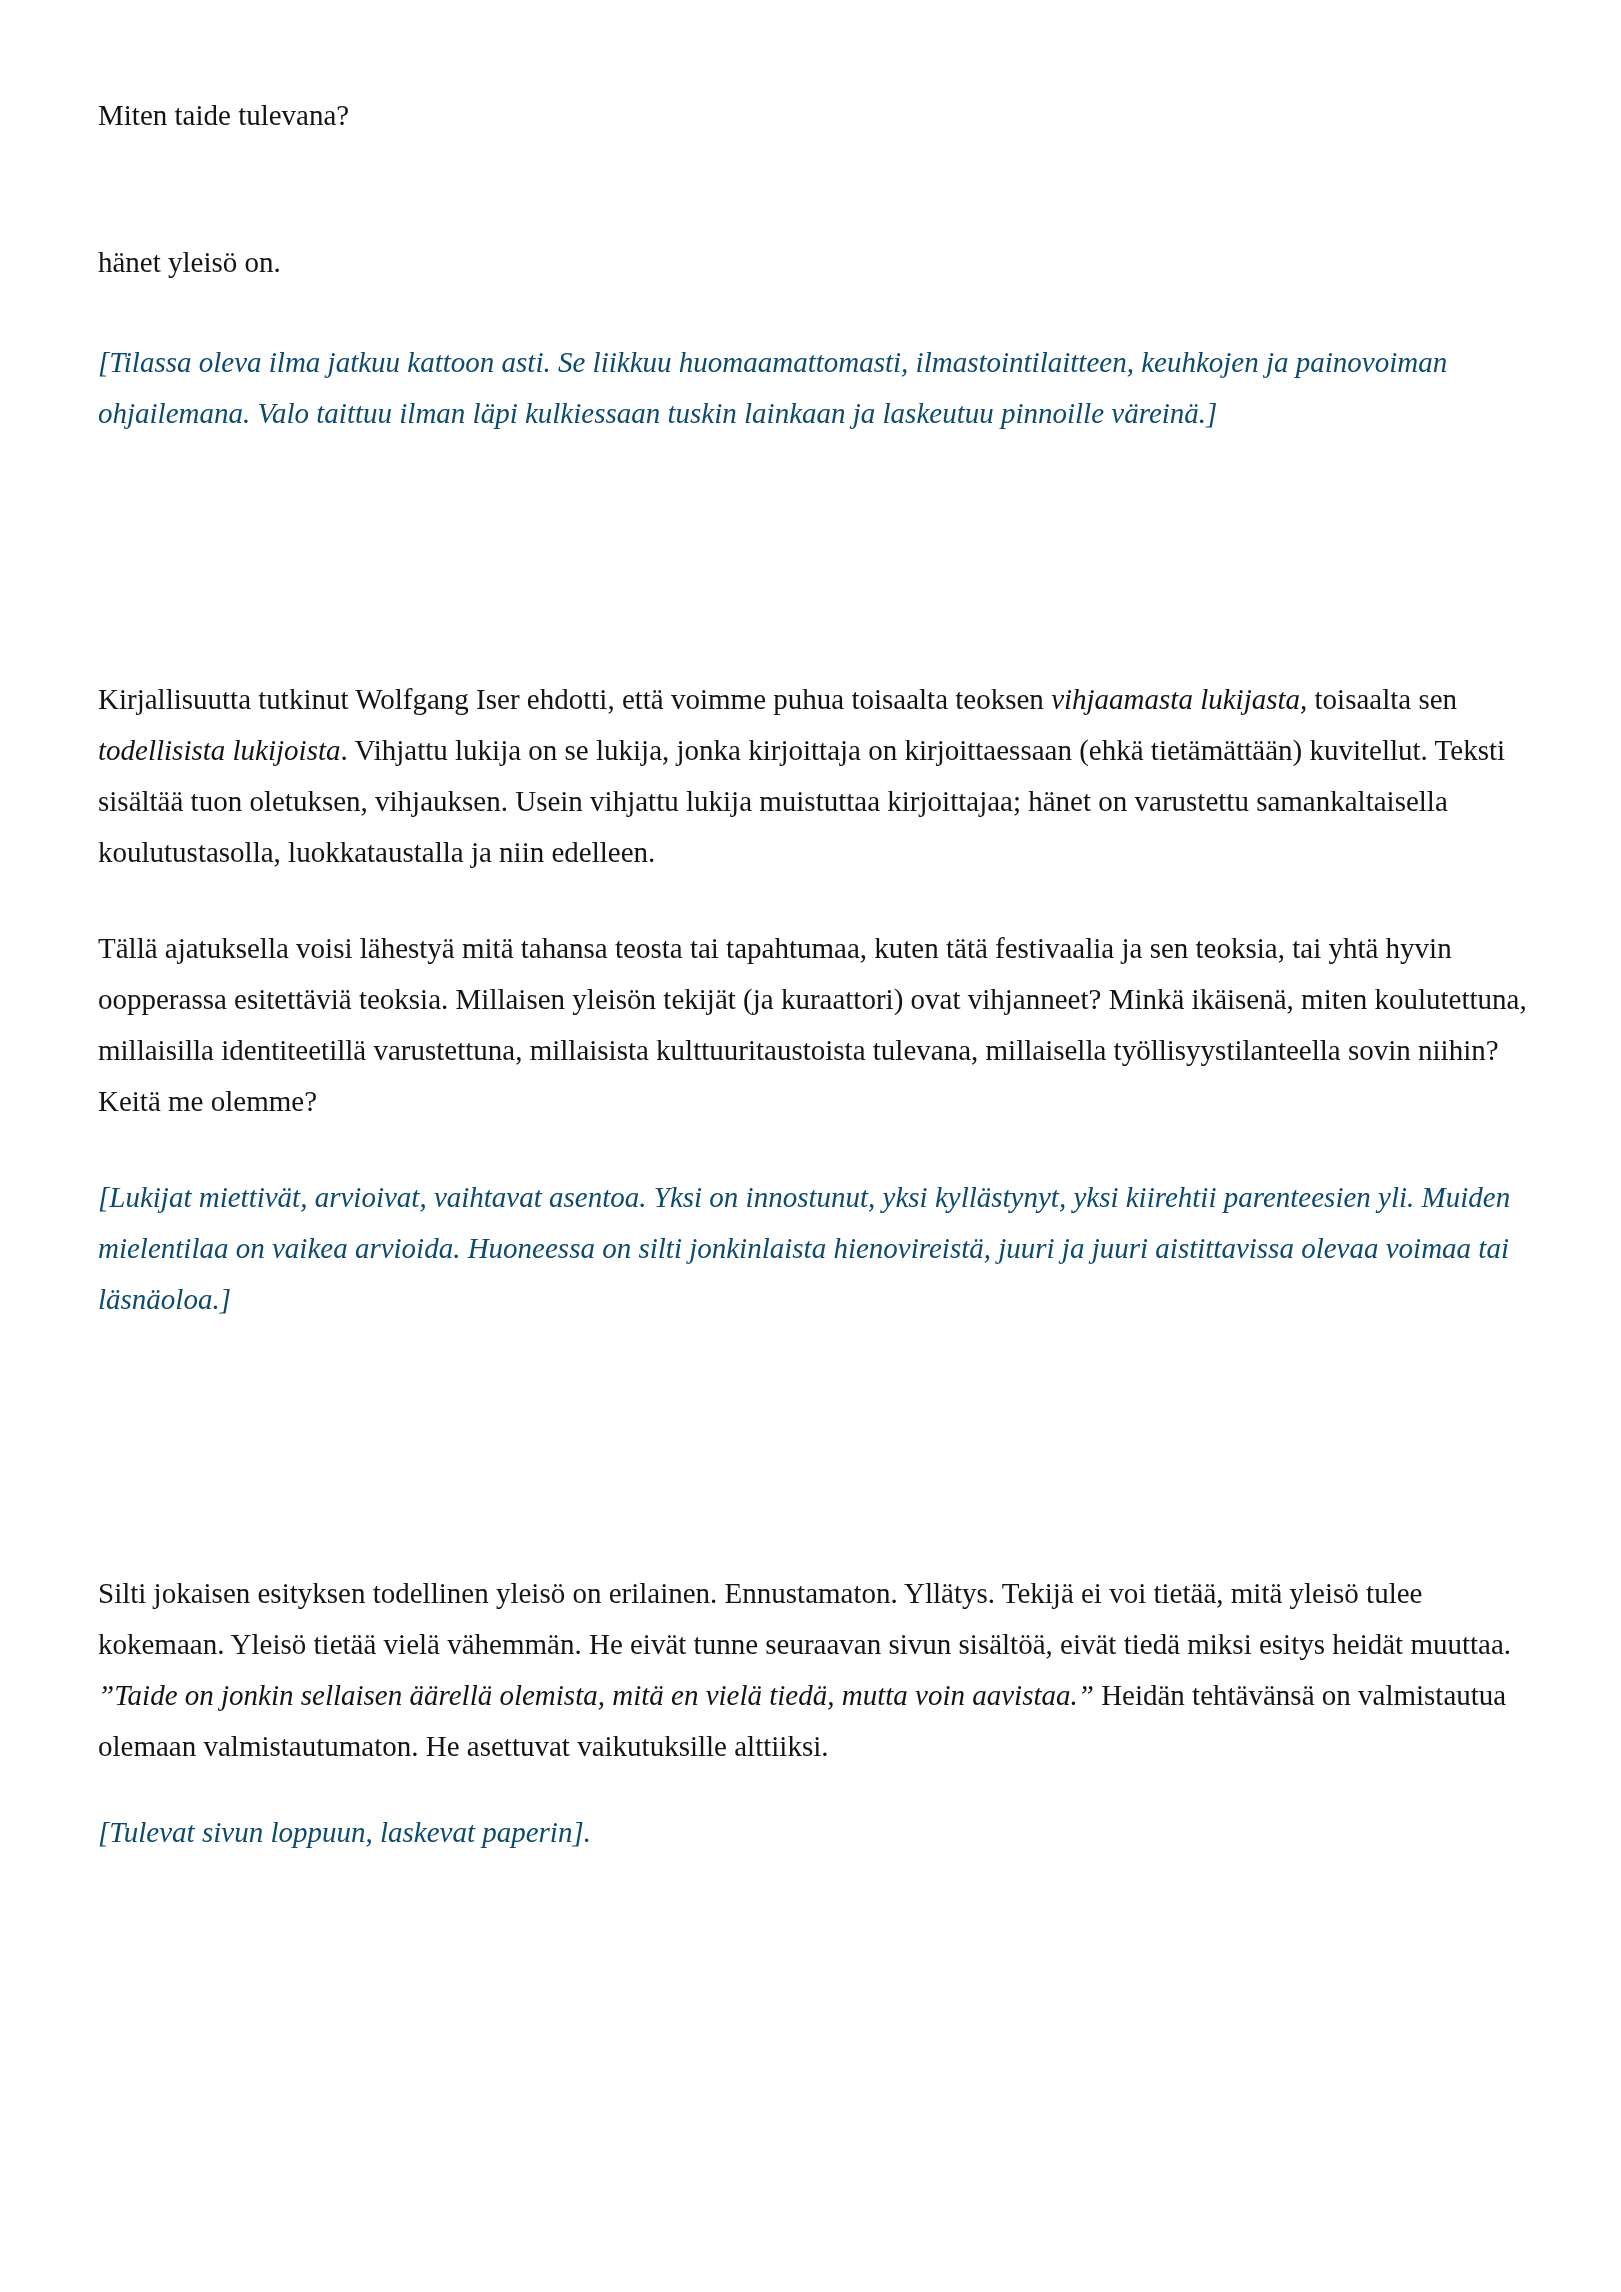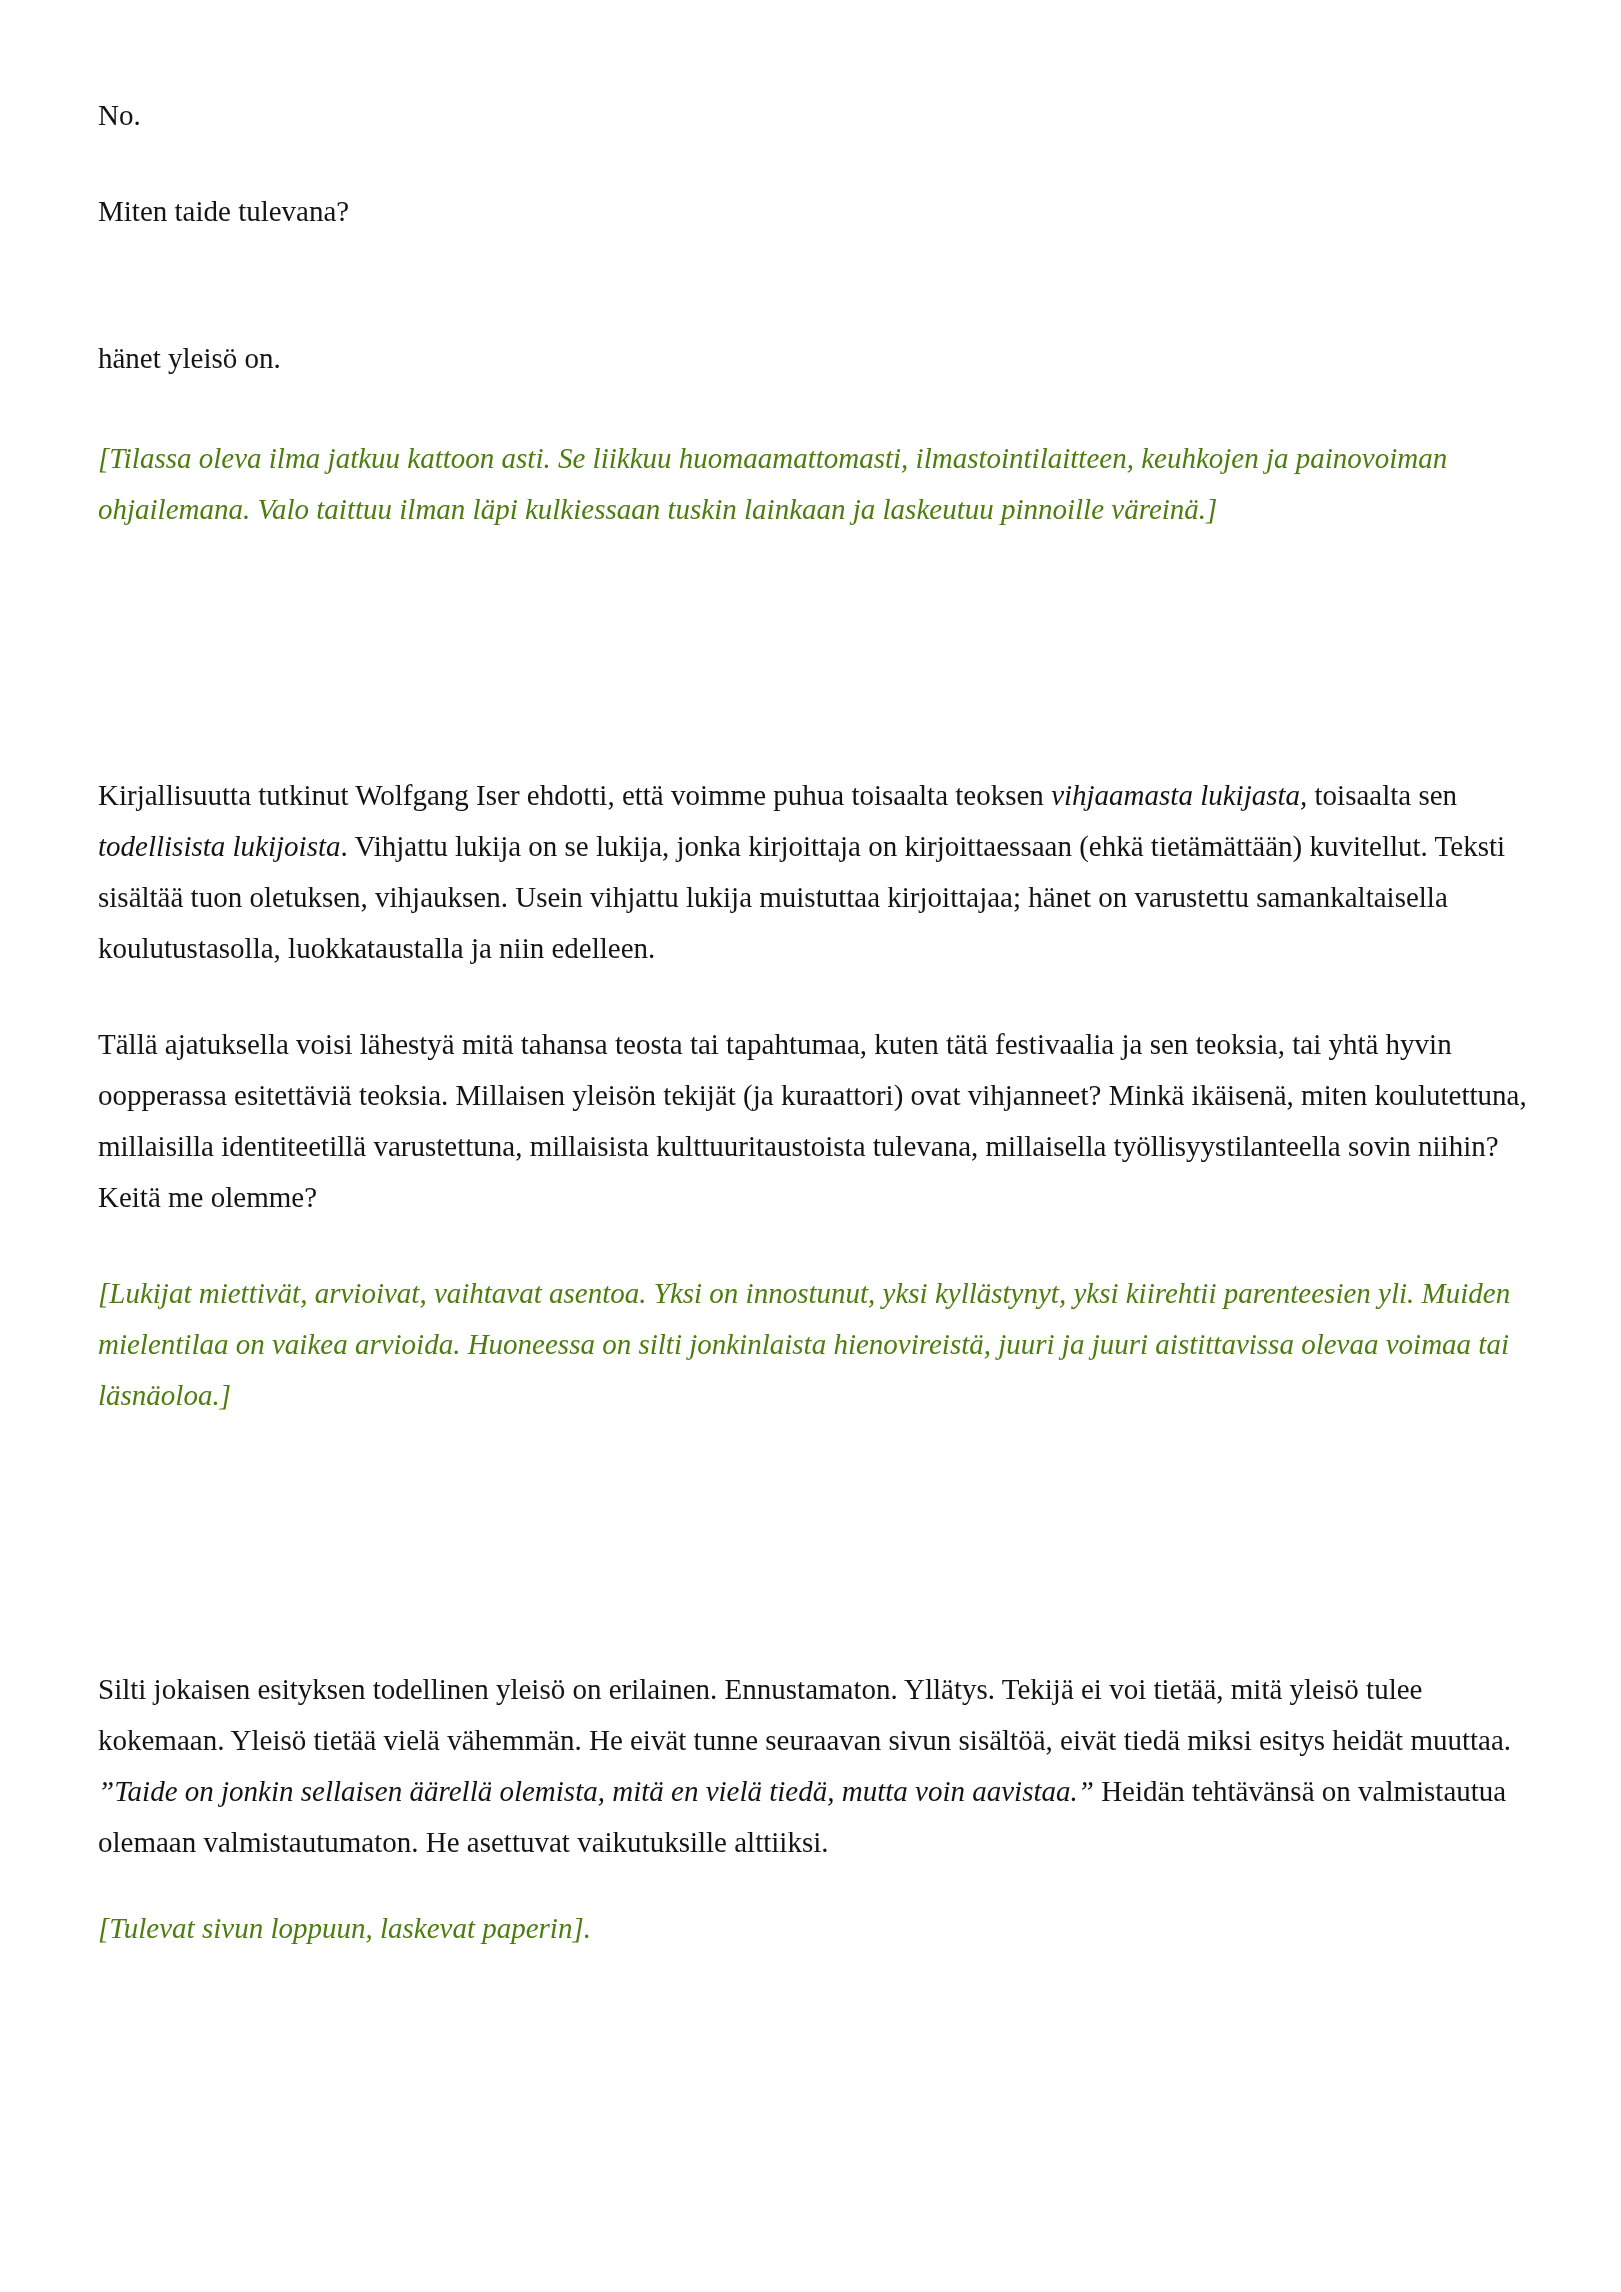--- a/index.html
+++ b/index.html
@@ -24,31 +24,30 @@
     margin: 0;
     padding: 0;
     text-align: left;
   }
   .mb-s  { margin-bottom: 35px !important; }
   .mb-m  { margin-bottom: 45px !important; }
   .mb-l  { margin-bottom: 49px !important; }
   .mb-xl { margin-bottom: 235px !important; }
   .mb-xxl{ margin-bottom: 243px !important; }
   .stage-note {
-    color: #4d7c0f;
+    color: #0c4a6e;
     font-style: italic;
   }
   .it { font-style: italic; text-align: right; }
 </style>
 </head>
 <body>
 
 <div class="page">
 
-  <p class="mb-m">No.</p>
 
   <p class="mb-m">Miten taide tulevana?</p>
 
 
   <p class="mb-l">
     <br>
     <span>hänet yleisö on.</span>
   </p>
 
   <p class="stage-note mb-xl">[Tilassa oleva ilma jatkuu kattoon asti. Se liikkuu huomaamattomasti, ilmastointilaitteen, keuhkojen ja painovoiman ohjailemana. Valo taittuu ilman läpi kulkiessaan tuskin lainkaan ja laskeutuu pinnoille väreinä.]</p>

